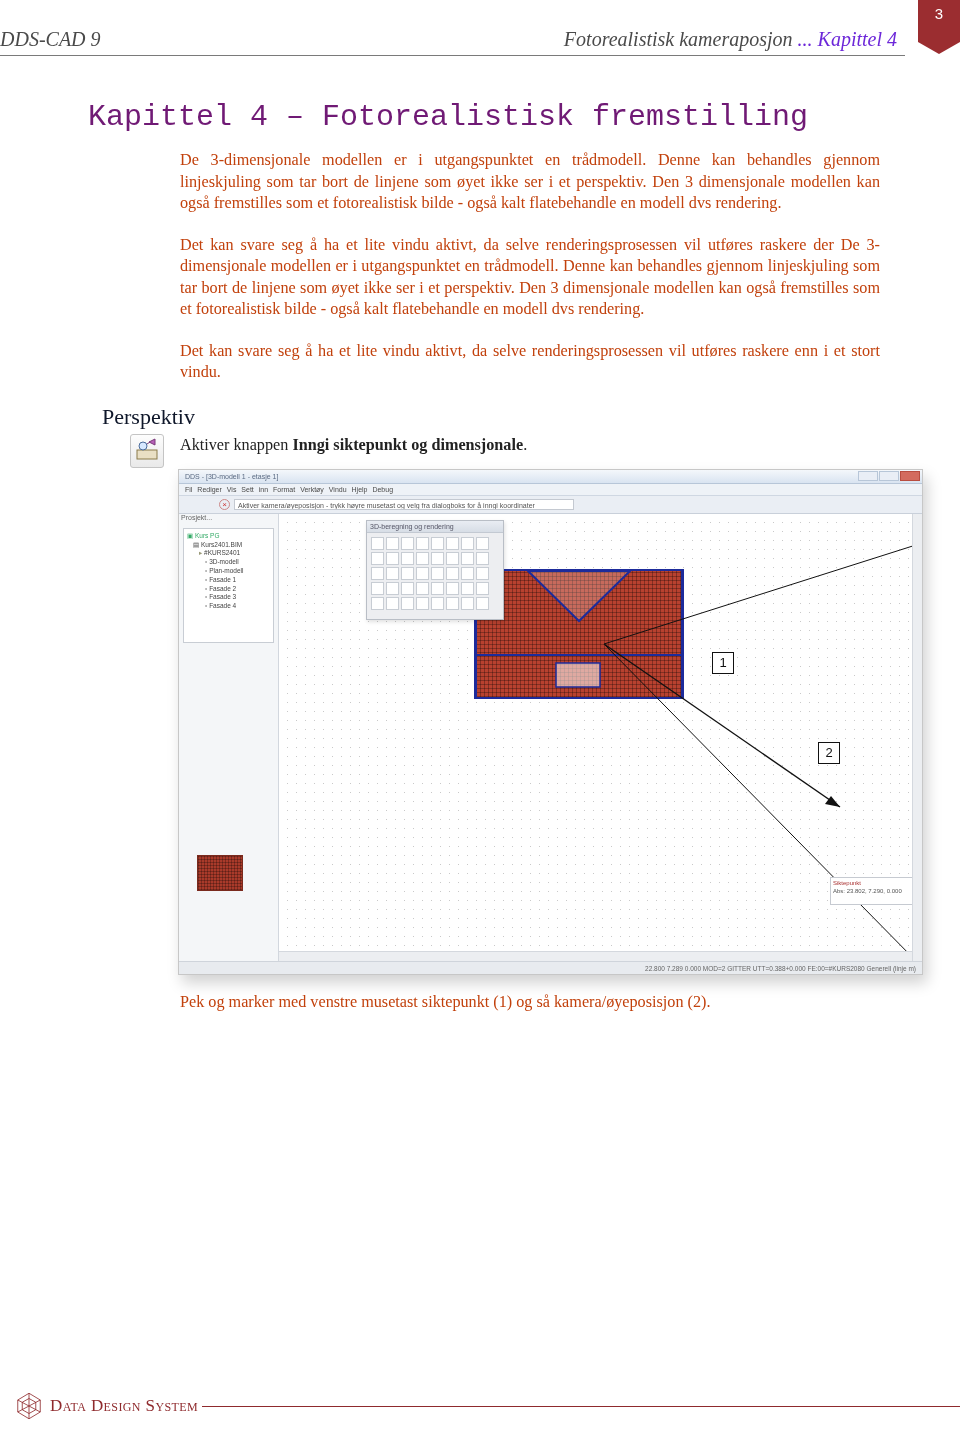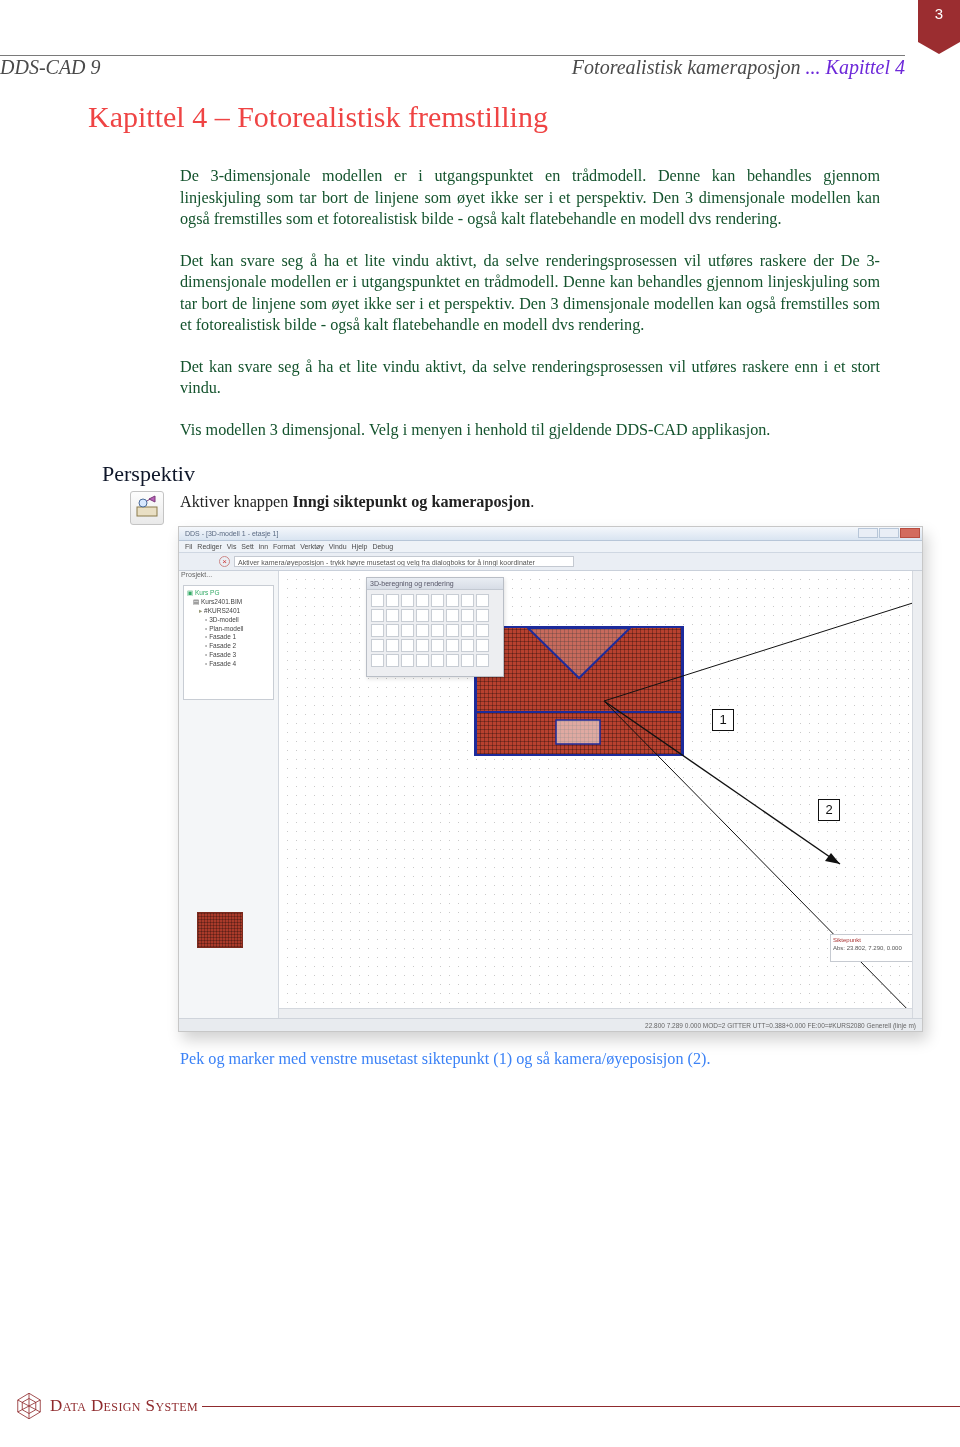--- a/index.html
+++ b/index.html
@@ -26,28 +26,27 @@
   .page-tab::after{
     content:"";
     position:absolute;
     left:0; bottom:-12px;
     border-left:21px solid transparent;
     border-right:21px solid transparent;
     border-top:12px solid #9b2d30;
   }
   .header-row {
     position: absolute;
-    top: 28px; left: 0; right: 55px;
+    top: 28px; left: 0; right: 63px;
     display: flex;
     justify-content: space-between;
     align-items: flex-start;
     padding-left: 0;
     font-style: italic;
     color: #3a3a3a;
-    margin-top: 28px;
   }
   .header-row .left {
     font-size: 20px;
     font-family: Georgia, serif;
     font-style: italic;
     color: #4a4a4a;
     padding-left: 0;
   }
   .header-row .right {
     font-size: 20px;
@@ -62,31 +61,31 @@
     height:1px;
     background:#7a7a7a;
   }
   .content {
     position: absolute;
     top: 100px;
     left: 88px;
     right: 80px;
   }
   h1.chapter {
-    font-family: Liberation Serif, serif;
+    font-family: Liberation Mono, monospace;
     font-weight: normal;
     font-size: 30px;
-    color: #ef4444;
-    margin-bottom: 32px;
+    color: #701a75;
+    margin-bottom: 16px;
   }
   .body-indent {
     margin-left: 92px;
     font-size: 16.2px;
     line-height: 1.33;
-    color: #14532d;
+    color: #c2410c;
   }
   .body-indent p { margin-bottom: 20px; text-align: justify; }
   h2.sub {
     font-family: Georgia, serif;
     font-weight: normal;
     font-size: 22px;
     color: #0f172a;
     margin: 4px 0 6px 14px;
   }
   .activate-line { margin-left: 92px; font-size: 16.2px; }
@@ -98,21 +97,21 @@
     border:1px solid #c4c4c4;
     background:linear-gradient(#fdfdfd,#e9e9e9);
     border-radius:3px;
     display:flex; align-items:center; justify-content:center;
   }
   .btn-icon svg { width:24px; height:24px; }
   .caption {
     margin-left:92px;
     margin-top:18px;
     font-size:16.2px;
-    color:#3b82f6;
+    color:#c2410c;
   }
 
   
   .app-shot {
     margin-left:90px;
     margin-top:14px;
     width:745px;
     height:506px;
     border:1px solid #c7c7c7;
     background:#f0f0f0;
@@ -358,38 +357,37 @@
 </div>
 <div class="header-rule"></div>
 
 <div class="content">
   <h1 class="chapter">Kapittel 4 – Fotorealistisk fremstilling</h1>
 
   <div class="body-indent">
     <p>De 3-dimensjonale modellen er i utgangspunktet en trådmodell. Denne kan behandles gjennom linjeskjuling som tar bort de linjene som øyet ikke ser i et perspektiv. Den 3 dimensjonale modellen kan også fremstilles som et fotorealistisk bilde - også kalt flatebehandle en modell dvs rendering.</p>
     <p>Det kan svare seg å ha et lite vindu aktivt, da selve renderingsprosessen vil utføres raskere der De 3-dimensjonale modellen er i utgangspunktet en trådmodell. Denne kan behandles gjennom linjeskjuling som tar bort de linjene som øyet ikke ser i et perspektiv. Den 3 dimensjonale modellen kan også fremstilles som et fotorealistisk bilde - også kalt flatebehandle en modell dvs rendering.</p>
     <p>Det kan svare seg å ha et lite vindu aktivt, da selve renderingsprosessen vil utføres raskere enn i et stort vindu.</p>
-    <p style="text-align:justify;">Vis modellen 3 dimensjonal.  Velg i menyen i henhold til gjeldende DDS-CAD applikasjon.</p>
   </div>
 
   <h2 class="sub">Perspektiv</h2>
 
   <div style="position:relative;">
     <div class="btn-icon" style="top:-2px;">
       <span>
         <svg viewBox="0 0 24 24">
           <rect x="2" y="13" width="20" height="9" fill="#e9dfc4" stroke="#8a7a4a" stroke-width="1"></rect>
           <circle cx="8" cy="9" r="4" fill="#d7e8ff" stroke="#4a6b9a" stroke-width="1"></circle>
           <path d="M14 5 L20 2 L20 8 Z" fill="#b861b8" stroke="#7a3a7a" stroke-width="1"></path>
           <line x1="12" y1="7" x2="15" y2="5" stroke="#7a3a7a" stroke-width="1"></line>
         </svg>
       </span>
     </div>
     <div class="activate-line">
-      <span>Aktiver knappen </span><b>Inngi siktepunkt og kameraposjon</b><span>.</span>
+      <span>Aktiver knappen </span><b>Inngi siktepunkt og dimensjonale</b><span>.</span>
     </div>
   </div>
 
   <div class="app-shot">
     <div class="app-titlebar">
       <span>DDS -  [3D-modell 1 - etasje 1]</span>
       <div class="winbtns">
         <span></span>
         <span></span>
         <span class="close"></span>

